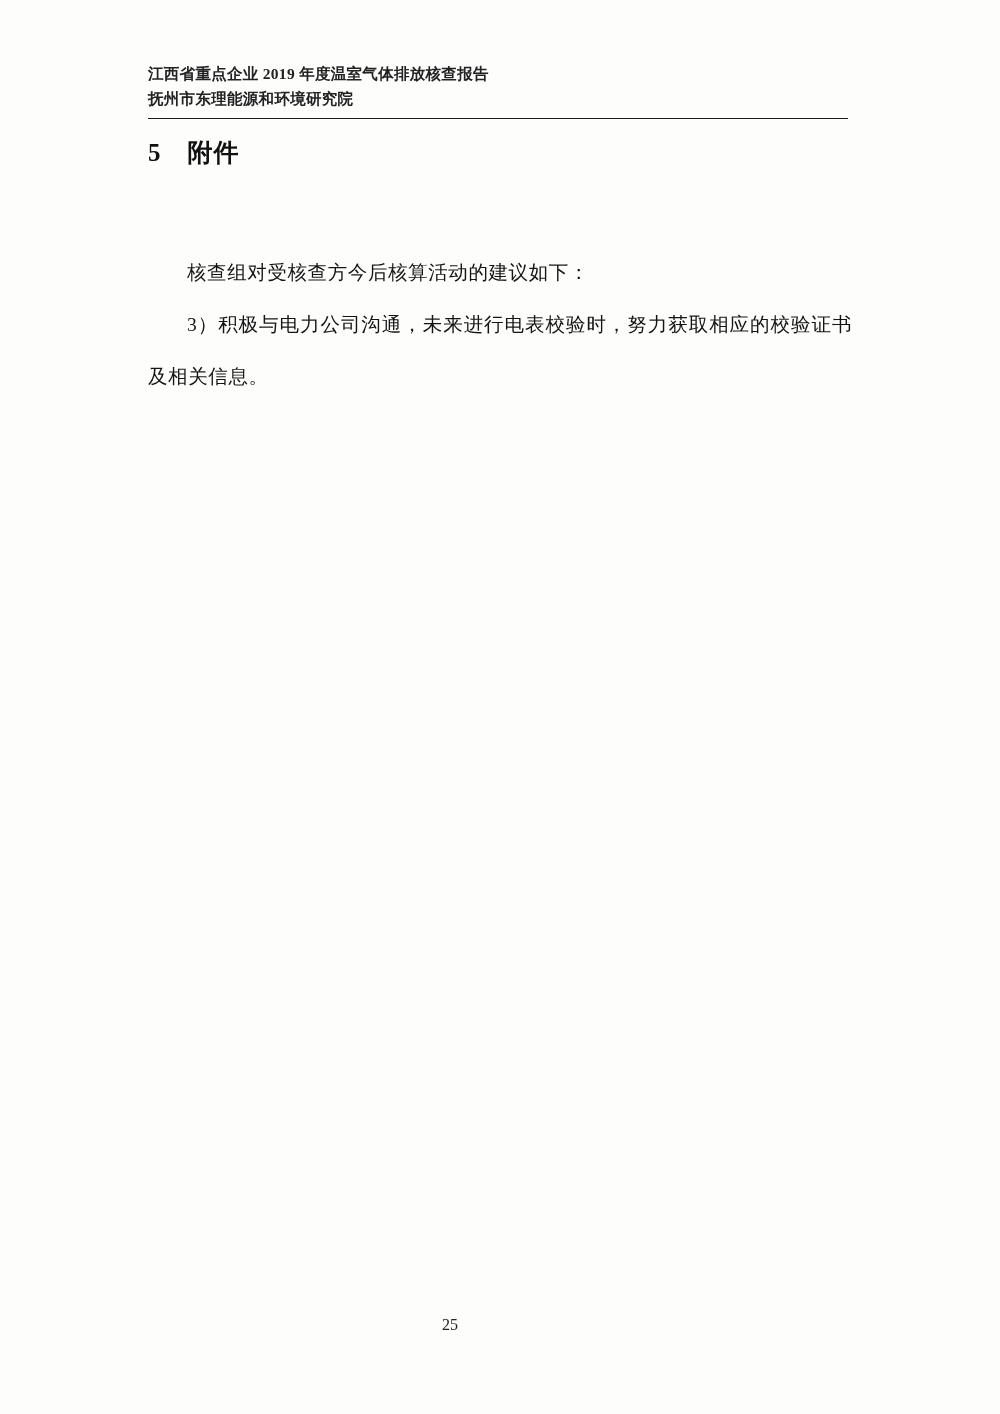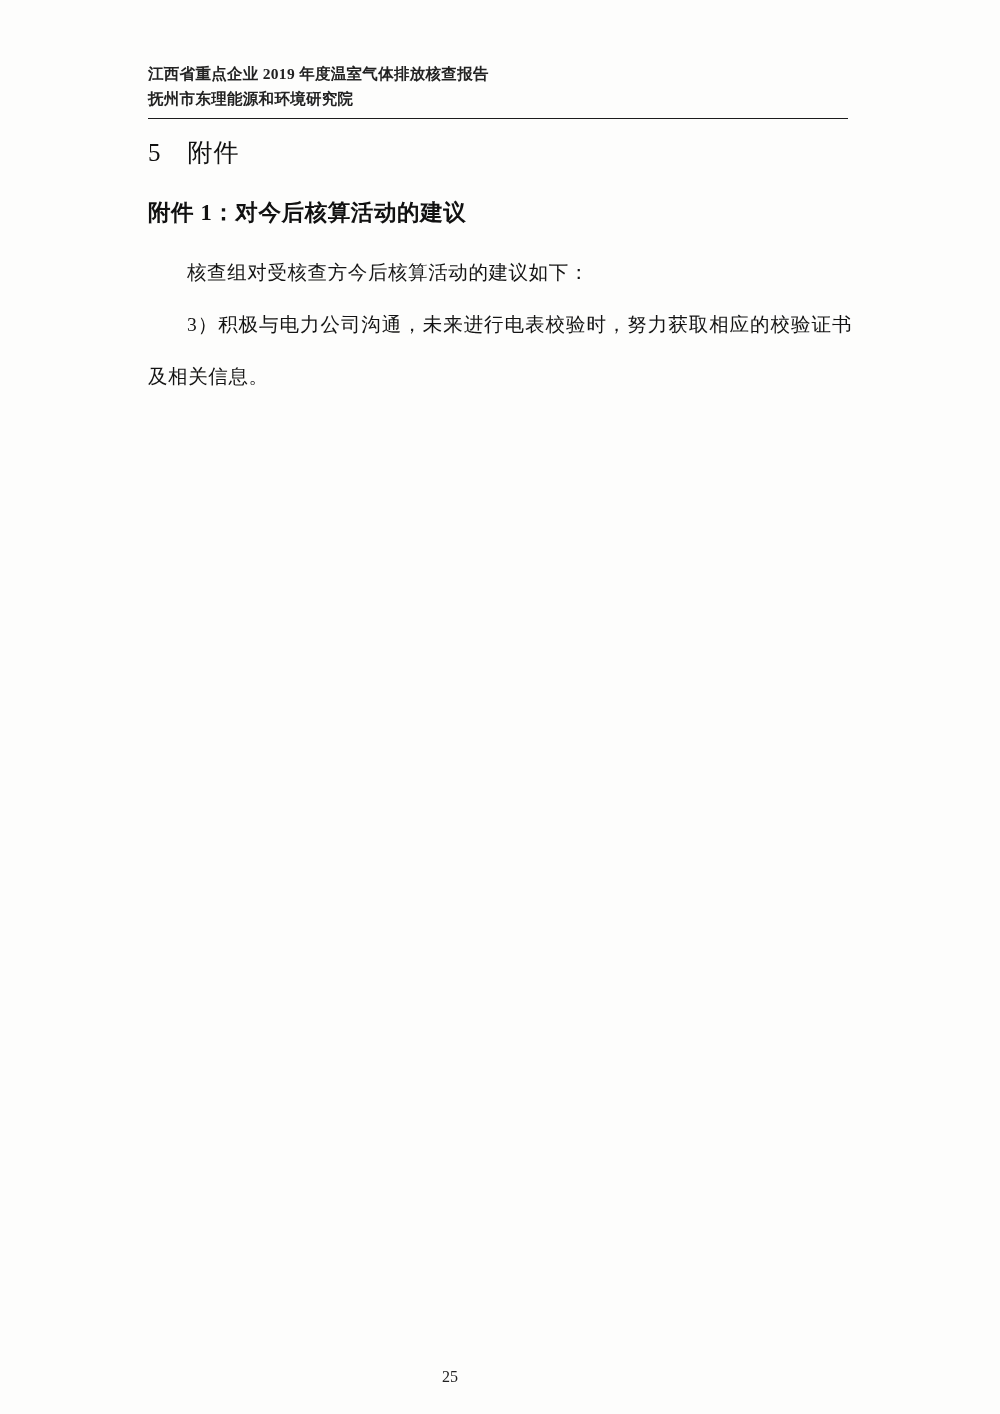--- a/index.html
+++ b/index.html
@@ -56,21 +56,21 @@
     height: 1.4px;
     background: #1c1c1c;
   }
 
   
   .sec-heading {
     position: absolute;
     top: 136px;
     left: 148px;
     font-size: 25px;
-    font-weight: 400;
+    font-weight: 700;
     letter-spacing: 1px;
     color: #111;
   }
   .sec-heading .num {
     margin-right: 26px;
   }
   .sub-heading {
     position: absolute;
     top: 197px;
     left: 148px;
@@ -94,21 +94,21 @@
   }
   .para {
     margin: 0;
     text-indent: 2em;
     letter-spacing: 0.6px;
   }
 
   
   .page-number {
     position: absolute;
-    top: 1368px;
+    top: 1316px;
     left: 0;
     width: 900px;
     text-align: center;
     font-size: 16px;
     color: #222;
   }
 </style>
 </head>
 <body>
 
@@ -117,21 +117,20 @@
   <div class="header">
     <div class="header-left">江西省重点企业 2019 年度温室气体排放核查报告</div>
     <div class="header-right">抚州市东理能源和环境研究院</div>
   </div>
   <div class="header-rule"></div>
 
   <div class="sec-heading">
     <span class="num">5</span><span>附件</span>
   </div>
 
-  <div class="sub-heading">附件 1：对今后核算活动的建议</div>
 
   <div class="body-block">
     <p class="para">核查组对受核查方今后核算活动的建议如下：</p>
     <p class="para">3）积极与电力公司沟通，未来进行电表校验时，努力获取相应的校验证书及相关信息。</p>
   </div>
 
   <div class="page-number">25</div>
 
 </div>
 

